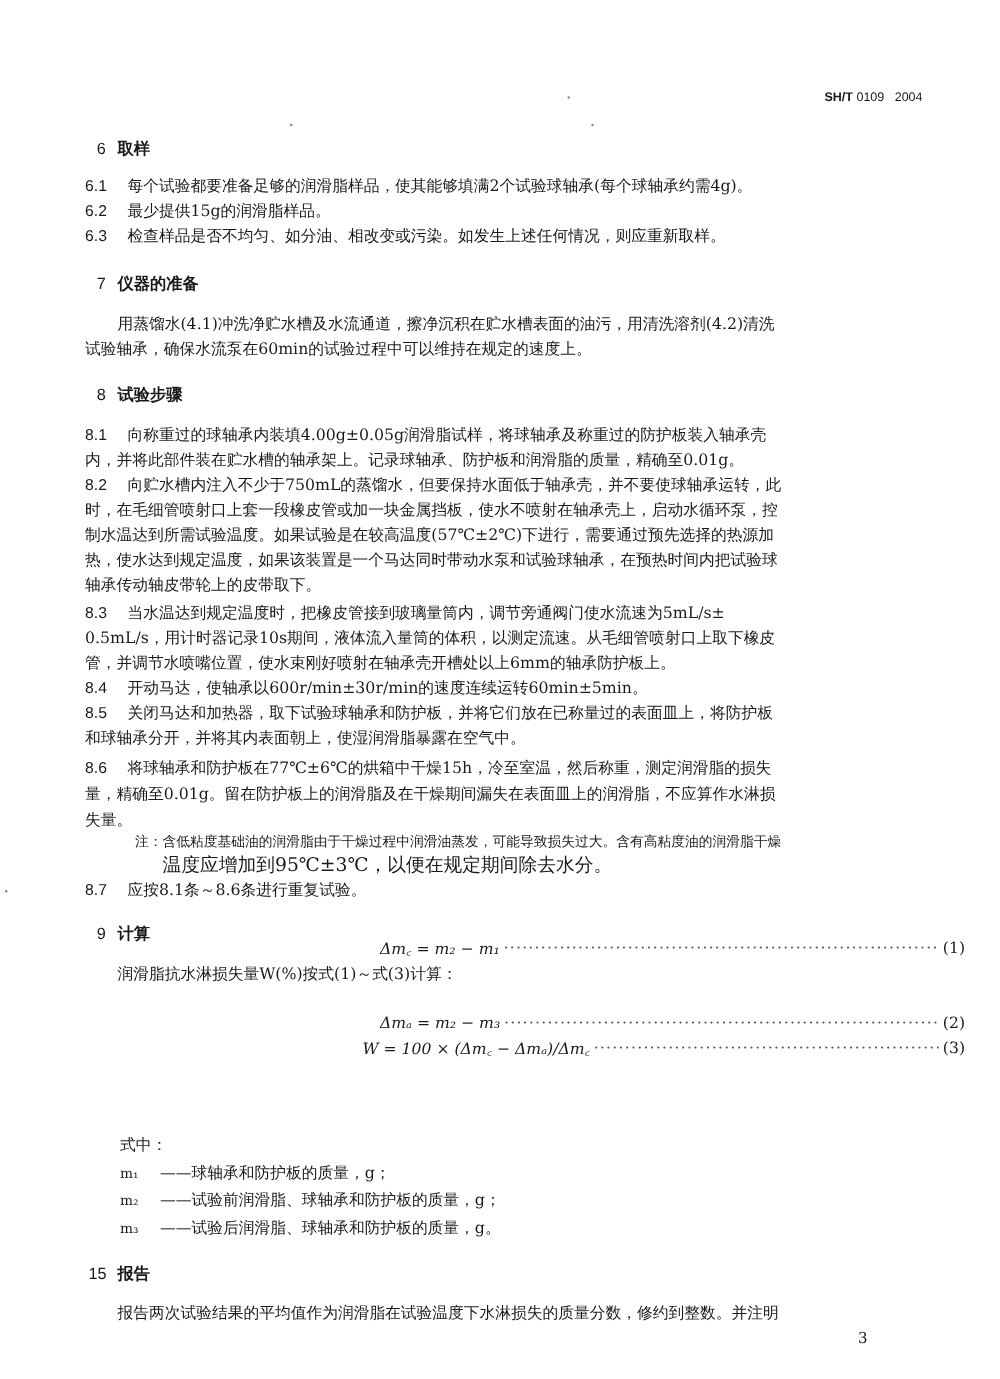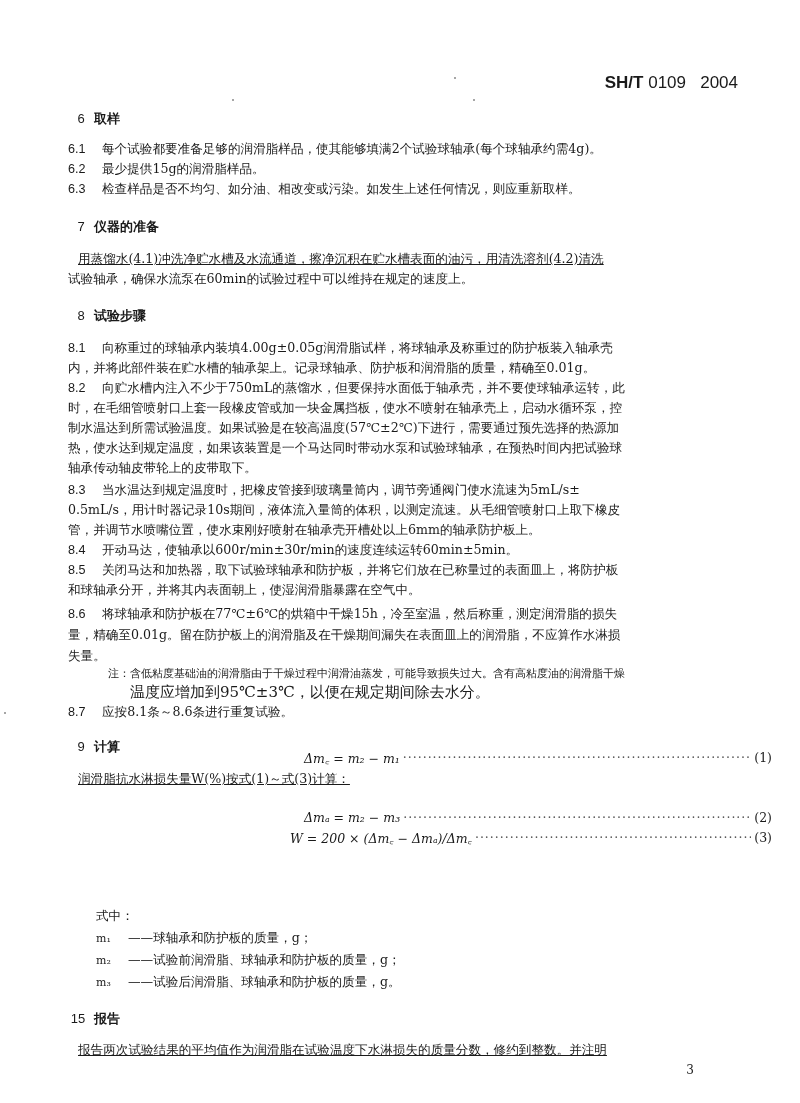--- a/index.html
+++ b/index.html
@@ -2,27 +2,27 @@
 <html><head>
 <meta charset="utf-8">
 <style>
   html, body { margin:0; padding:0; background:#ffffff; }
   body { width:800px; height:1103px; position:relative; overflow:hidden;
          font-family:"DejaVu Serif", "Liberation Serif", serif; color:#1a1a1a; }
   .page { position:absolute; left:0; top:0; width:800px; height:1103px; }
   .watermark { position:absolute; left:215px; top:118px; font-family:"DejaVu Sans","Liberation Sans",sans-serif;
                font-weight:bold; font-size:96px; color:#e6e6e6; letter-spacing:2px; z-index:0; line-height:1; }
   .header-code { position:absolute; right:62px; top:73px; font-family:"Liberation Sans","DejaVu Sans",sans-serif;
-                 font-size:17px; letter-spacing:0px; z-index:2; }
+                 font-size:10px; letter-spacing:0px; z-index:2; }
   .header-code b { font-weight:bold; }
   .content { position:absolute; left:68px; top:0; width:700px; z-index:1; font-size:12.6px; }
   .h { position:absolute; left:0; font-size:13px; font-weight:bold; font-family:"DejaVu Sans","Liberation Sans",sans-serif;text-align:center; }
   .h .num { display:inline-block; width:26px; font-weight:normal; font-family:"Liberation Sans",sans-serif;}
   .line { position:absolute; left:0; white-space:nowrap; line-height:18px; }
-  .indent { left:10px;text-decoration:underline; }
+  .indent { left:26px; }
   .cl { display:inline-block; width:34px; font-family:"Liberation Sans",sans-serif; }
   .note { left:40px; font-size:11px; }
   .note2 { left:62px; font-size:15px; }
   .formula { position:absolute; left:236px; width:468px; white-space:nowrap; font-family:"DejaVu Serif",serif; font-size:12.5px; display:flex; }
   .formula .lhs { flex:0 0 auto; font-style:italic; }
   .formula .dots { flex:1 1 auto; overflow:hidden; color:#555; letter-spacing:1px; margin:0 3px; }
   .formula .tag { flex:0 0 auto; }
   .defs { position:absolute; left:28px; }
   .sym { display:inline-block; width:32px; font-size:11px; }
   .pageno { position:absolute; right:106px; top:1063px; font-size:12px; z-index:2; }
@@ -120,21 +120,21 @@
       <span class="lhs">Δm꜀ = m₂ − m₁</span>
       <span class="dots">··································································································</span>
       <span class="tag">(1)</span>
     </div>
     <div class="formula" style="top:810px">
       <span class="lhs">Δmₐ = m₂ − m₃</span>
       <span class="dots">··································································································</span>
       <span class="tag">(2)</span>
     </div>
     <div class="formula" style="top:830px;left:222px;width:482px">
-      <span class="lhs">W = 200 × (Δm꜀ − Δmₐ)/Δm꜀</span>
+      <span class="lhs">W = 100 × (Δm꜀ − Δmₐ)/Δm꜀</span>
       <span class="dots">··································································································</span>
       <span class="tag">(3)</span>
     </div>
 
     <div class="line" style="top:907px;left:28px">式中：</div>
     <div class="line defs" style="top:929px">
       <span class="sym">m₁</span><span>——球轴承和防护板的质量，g；</span>
     </div>
     <div class="line defs" style="top:951px">
       <span class="sym">m₂</span><span>——试验前润滑脂、球轴承和防护板的质量，g；</span>

